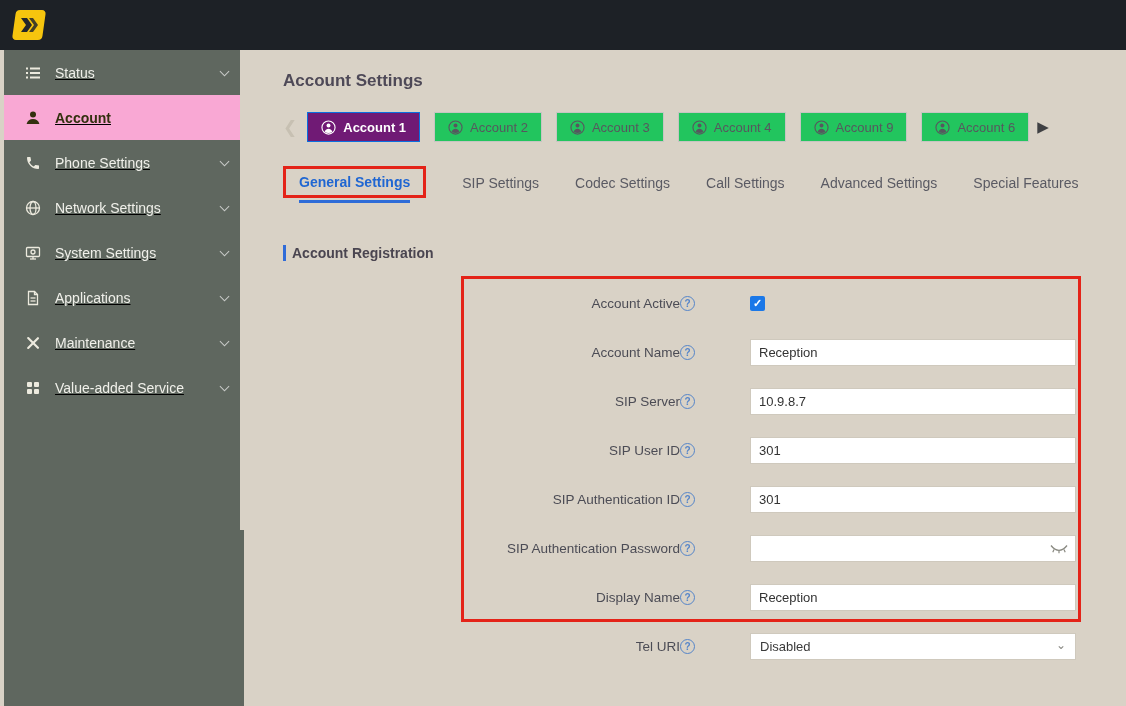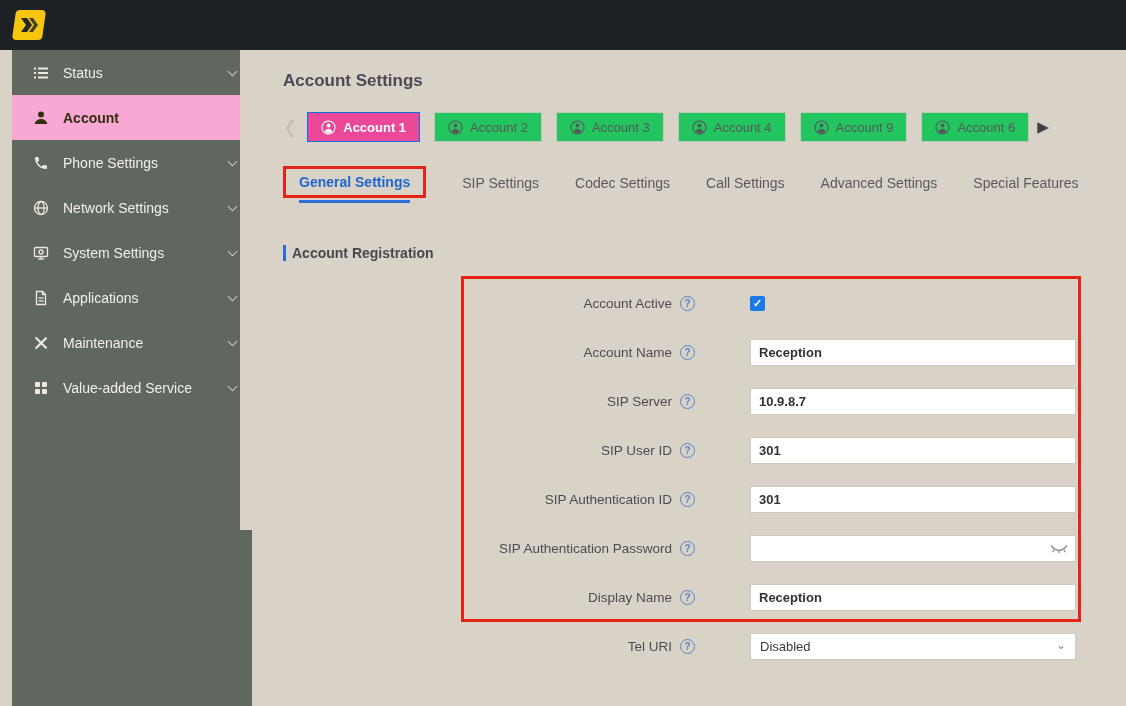--- a/index.html
+++ b/index.html
@@ -16,22 +16,23 @@
     background:#1d2126; display:flex; align-items:center; padding-left:14px;
   }
   .brand-logo {
     width:30px; height:30px; background:#f6c50e; border-radius:4px;
     transform:skewX(-8deg); display:flex; align-items:center; justify-content:center;
   }
   .brand-logo svg { transform:skewX(8deg); }
 
   
   .sidebar {
-    position:absolute; top:50px; left:12px; width:240px; height:656px;
+    position:absolute; top:50px; left:4px; width:240px; height:656px;
     background:#5f675f;
+    text-decoration:underline;
   }
   .side-item {
     height:45px; display:flex; align-items:center; gap:13px;
     padding:0 16px 0 20px; color:#f0f0ea; font-size:14px; cursor:pointer;
   }
   .side-item .s-icon { width:18px; height:18px; display:flex; align-items:center; justify-content:center; color:#eceade; flex:0 0 18px;}
   .side-item .chev {
     margin-left:auto; width:7px; height:7px;
     border-right:1.6px solid rgba(255,255,255,.65);
     border-bottom:1.6px solid rgba(255,255,255,.65);
@@ -56,21 +57,21 @@
   .nav-arrow-prev { color:#c7c0b2; font-size:17px; margin-right:10px; cursor:pointer; }
   .nav-arrow-next { color:#3f4043; font-size:15px; margin-left:8px; cursor:pointer; }
   .acct-tabs { display:flex; gap:14px; }
   .acct-tab {
     height:30px; padding:0 13px; display:flex; align-items:center; gap:7px;
     background:#22c55e; border:1px solid #c6c5c2; color:#57575e;
     font-size:13px; cursor:pointer; white-space:nowrap;
   }
   .acct-tab .p-icon { display:flex; }
   .acct-tab.active {
-    background:#ec4899; border-color:#0a6fe0; color:#fff; font-weight:bold;
+    background:#701a75; border-color:#0a6fe0; color:#fff; font-weight:bold;
   }
 
   
   .stabs { display:flex; gap:36px; align-items:flex-start; margin-top:24px; }
   .stab { font-size:14px; color:#5a5a63; padding:9px 0 12px; cursor:pointer; white-space:nowrap; }
   .stab-highlight { border:3px solid #e42318; padding:4px 13px; display:inline-block; }
   .stab.active {
     color:#1f66d2; font-weight:bold;
     border-bottom:3px solid #2e6cd8; padding-bottom:10px;
   }
@@ -78,33 +79,32 @@
   
   .section-hd { display:flex; align-items:center; gap:6px; margin-top:42px; }
   .section-bar { width:3px; height:16px; background:#2f6bd8; }
   .section-title { font-size:14px; font-weight:bold; color:#4a4550; }
 
   
   .form { margin-top:18px; position:relative; }
   .frow { display:flex; align-items:center; height:49px; }
   .label-cell {
     width:412px; display:flex; justify-content:flex-end; align-items:center;
-    gap:8px; font-size:13.5px; color:#4c4c55;
+    font-size:13.5px; color:#4c4c55;
   }
   .help {
     width:15px; height:15px; border:1.5px solid #5585c9; border-radius:50%;
     color:#5585c9; font-size:10px; font-weight:bold;
     display:flex; align-items:center; justify-content:center; cursor:pointer; flex:0 0 15px;
   }
   .control-cell { margin-left:55px; width:326px; display:flex; align-items:center; position:relative; }
   .txt {
     width:100%; height:27px; border:1px solid #cfc9bd; background:#fff;
     padding:0 8px; font-size:13px; color:#333; outline:none;
     font-family:"Liberation Sans", sans-serif;
-    font-weight:bold;
   }
   .pw { padding-right:30px; }
   .eye { position:absolute; right:8px; top:9px; cursor:pointer; display:flex; }
   .checkbox {
     width:15px; height:15px; background:#1b78e8; border-radius:2px;
     color:#fff; font-size:11px; line-height:15px; text-align:center;
     font-weight:bold; cursor:pointer;
   }
   .selectbox {
     width:100%; height:27px; border:1px solid #cfc9bd; background:#fff;

